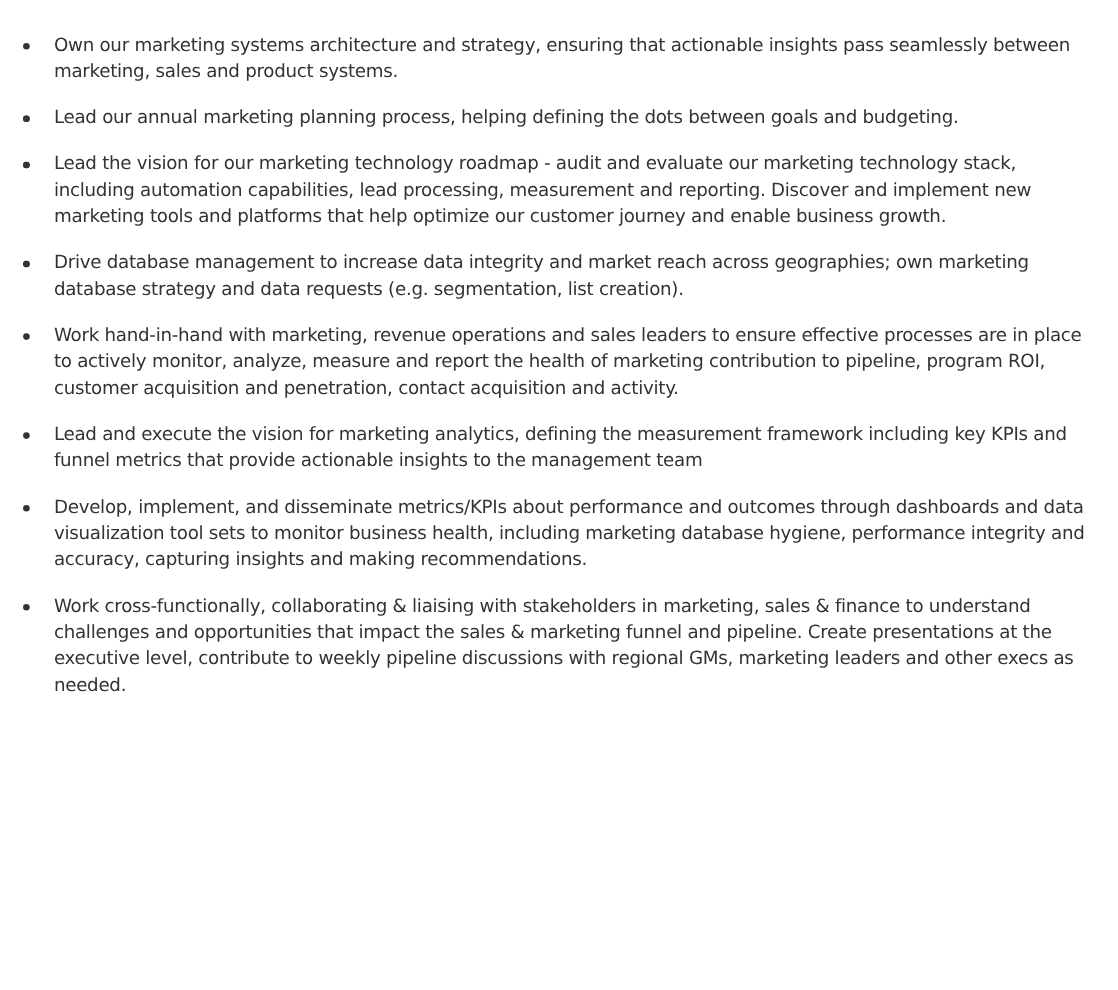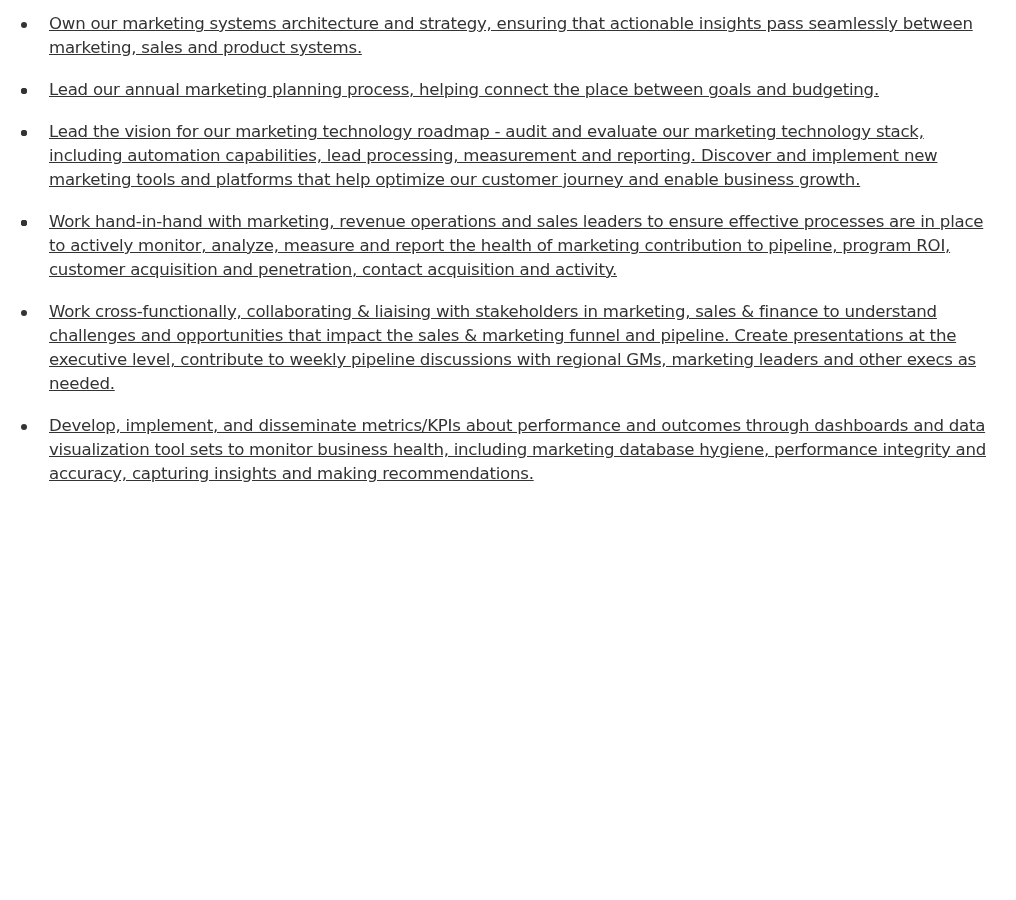--- a/index.html
+++ b/index.html
@@ -18,23 +18,22 @@
       list-style: none;
       margin: 0;
       padding: 12px 0 0 0;
     }
     .item {
       position: relative;
       padding-left: 49px;
       padding-right: 14px;
       font-size: 16.6px;
       line-height: 24px;
-      margin: 0 0 18px 0;
+      margin: 17px 0 18px 0;
       letter-spacing: -0.25px;
-      text-decoration: underline;
     }
     .bullet {
       position: absolute;
       left: 21px;
       top: 10px;
       width: 6px;
       height: 6px;
       border-radius: 50%;
       background: #333333;
     }
@@ -45,40 +44,45 @@
 <ul class="list">
   <li class="item">
     <span class="bullet"></span>
     <span>Own our marketing systems architecture and strategy, ensuring that actionable insights pass seamlessly between marketing, sales and product systems.</span>
   </li>
   <li class="item">
     <span class="bullet"></span>
   </li>
   <li class="item">
     <span class="bullet"></span>
-    <span>Lead our annual marketing planning process, helping connect the place between goals and budgeting.</span>
+    <span>Lead our annual marketing planning process, helping defining the dots between goals and budgeting.</span>
   </li>
   <li class="item">
     <span class="bullet"></span>
   </li>
   <li class="item">
     <span class="bullet"></span>
     <span>Lead the vision for our marketing technology roadmap - audit and evaluate our marketing technology stack, including automation capabilities, lead processing, measurement and reporting. Discover and implement new marketing tools and platforms that help optimize our customer journey and enable business growth.</span>
   </li>
   <li class="item">
     <span class="bullet"></span>
   </li>
   <li class="item">
     <span class="bullet"></span>
+    <span>Drive database management to increase data integrity and market reach across geographies; own marketing database strategy and data requests (e.g. segmentation, list creation).</span>
   </li>
   <li class="item">
     <span class="bullet"></span>
     <span>Work hand-in-hand with marketing, revenue operations and sales leaders to ensure effective processes are in place to actively monitor, analyze, measure and report the health of marketing contribution to pipeline, program ROI, customer acquisition and penetration, contact acquisition and activity.</span>
   </li>
   <li class="item">
     <span class="bullet"></span>
-    <span>Work cross-functionally, collaborating &amp; liaising with stakeholders in marketing, sales &amp; finance to understand challenges and opportunities that impact the sales &amp; marketing funnel and pipeline. Create presentations at the executive level, contribute to weekly pipeline discussions with regional GMs, marketing leaders and other execs as needed.</span>
+    <span>Lead and execute the vision for marketing analytics, defining the measurement framework including key KPIs and funnel metrics that provide actionable insights to the management team</span>
   </li>
   <li class="item">
     <span class="bullet"></span>
     <span>Develop, implement, and disseminate metrics/KPIs about performance and outcomes through dashboards and data visualization tool sets to monitor business health, including marketing database hygiene, performance integrity and accuracy, capturing insights and making recommendations.</span>
   </li>
+  <li class="item">
+    <span class="bullet"></span>
+    <span>Work cross-functionally, collaborating &amp; liaising with stakeholders in marketing, sales &amp; finance to understand challenges and opportunities that impact the sales &amp; marketing funnel and pipeline. Create presentations at the executive level, contribute to weekly pipeline discussions with regional GMs, marketing leaders and other execs as needed.</span>
+  </li>
 </ul>
 
 </body></html>

